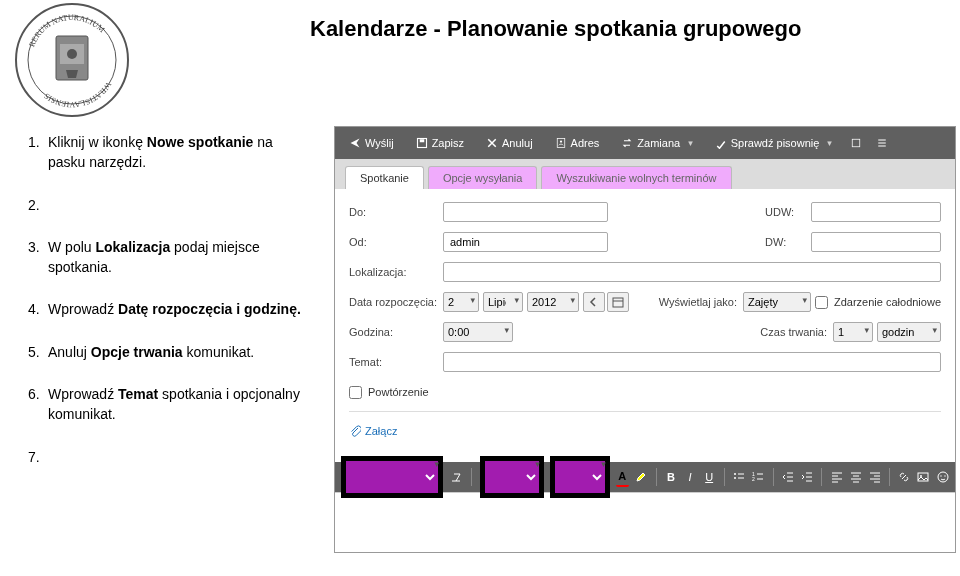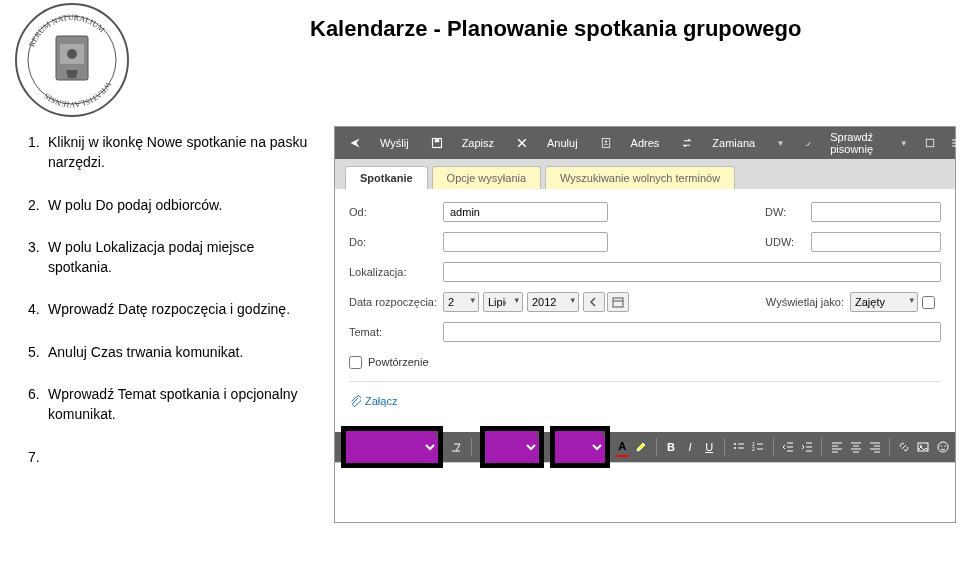--- a/index.html
+++ b/index.html
@@ -30,21 +30,21 @@
     position: absolute;
     top: 132px;
     left: 28px;
     width: 280px;
     font-size: 14px;
     line-height: 1.45;
   }
   .step { display: flex; margin-bottom: 22px; }
   .step-num { width: 20px; flex-shrink: 0; }
   .step-txt {}
-  .bold { font-weight: normal; }
+  .bold { font-weight: bold; }
   .app {
     position: absolute;
     top: 126px;
     left: 334px;
     width: 622px;
     border: 1px solid #999;
     font-size: 11px;
     color: #333;
     background: #fff;
   }
@@ -54,49 +54,49 @@
     display: flex;
     align-items: center;
     height: 32px;
     font-size: 11px;
     gap: 2px;
     padding: 0 4px;
   }
   .tbtn {
     display: flex;
     align-items: center;
-    gap: 19px;
+    gap: 4px;
     padding: 4px 10px;
     cursor: pointer;
     border-radius: 2px;
   }
   .t-icon { width: 12px; height: 12px; }
   .t-sep { display:inline-block; margin-left:4px; font-size:9px; opacity:.7; }
   .tabs {
     display: flex;
     align-items: flex-end;
     height: 30px;
     background: #dcdcdc;
     padding: 6px 10px 0 10px;
     gap: 4px;
   }
   .tab {
     padding: 5px 14px;
     font-size: 11px;
     color: #656565;
     border: 1px solid #bbb;
     border-bottom: none;
-    background: #fef9c3;
+    background: #f0abfc;
     border-radius: 3px 3px 0 0;
     cursor: pointer;
   }
   .tab.active {
     background: #fff;
     color: #333;
-    font-weight: bold;
+    font-weight: normal;
   }
   .form {
     padding: 12px 14px;
   }
   .row { display: flex; align-items: center; margin-bottom: 8px; min-height: 22px; }
   .lbl { width: 94px; text-align: left; color: #444; }
   .lbl2 { color: #444; margin: 0 6px; }
   .inp {
     flex: 1;
     border: 1px solid #aaa;
@@ -194,33 +194,32 @@
 
 <div class="title">Kalendarze - Planowanie spotkania grupowego</div>
 
 <div class="left-col">
   <div class="step">
       <div class="step-num">1.</div>
       <div class="step-txt"><span>Kliknij w ikonkę </span><span class="bold">Nowe spotkanie</span><span> na pasku narzędzi.</span></div>
     </div>
   <div class="step">
       <div class="step-num">2.</div>
-      <div class="step-txt"><span> W polu </span><span class="bold">Do</span><span> podaj odbiorców.</span></div>
     </div>
   <div class="step">
       <div class="step-num">3.</div>
       <div class="step-txt"><span>W polu </span><span class="bold">Lokalizacja</span><span> podaj miejsce spotkania.</span></div>
     </div>
   <div class="step">
       <div class="step-num">4.</div>
       <div class="step-txt"><span>Wprowadź </span><span class="bold">Datę rozpoczęcia i godzinę.</span><span></span></div>
     </div>
   <div class="step">
       <div class="step-num">5.</div>
-      <div class="step-txt"><span>Anuluj </span><span class="bold">Czas trwania</span><span> komunikat.</span></div>
+      <div class="step-txt"><span>Anuluj </span><span class="bold">Opcje trwania</span><span> komunikat.</span></div>
     </div>
   <div class="step">
       <div class="step-num">6.</div>
       <div class="step-txt"><span> Wprowadź </span><span class="bold">Temat</span><span> spotkania i opcjonalny komunikat.</span></div>
     </div>
   <div class="step">
       <div class="step-num">7.</div>
     </div>
 </div>
 
@@ -282,32 +281,32 @@
 
   <div class="tabs">
     <div class="tab active">Spotkanie</div>
     <div class="tab">Opcje wysyłania</div>
     <div class="tab">Wyszukiwanie wolnych terminów</div>
   </div>
 
   <div class="form">
 
     <div class="row">
+      <div class="lbl">Do:</div>
+      <input class="inp" style="max-width: 200px;">
+      <div class="spacer"></div>
+      <div class="lbl2" style="width:40px">UDW:</div>
+      <input class="inp" style="max-width: 130px;">
+    </div>
+
+    <div class="row">
       <div class="lbl">Od:</div>
       <input class="inp" style="max-width: 200px;" value="admin">
       <div class="spacer"></div>
       <div class="lbl2" style="width:40px">DW:</div>
-      <input class="inp" style="max-width: 130px;">
-    </div>
-
-    <div class="row">
-      <div class="lbl">Do:</div>
-      <input class="inp" style="max-width: 200px;">
-      <div class="spacer"></div>
-      <div class="lbl2" style="width:40px">UDW:</div>
       <input class="inp" style="max-width: 130px;">
     </div>
 
     <div class="row">
       <div class="lbl">Lokalizacja:</div>
       <input class="inp" style="">
     </div>
 
     <div class="row">
       <div class="lbl">Data rozpoczęcia:</div>
@@ -322,22 +321,31 @@
       <span class="icon-btn" style="margin-left:2px">
         <svg width="12" height="12" viewBox="0 0 12 12">
             <rect x="1" y="2" width="10" height="9" fill="none" stroke="#555"></rect>
             <path d="M1 5h10" stroke="#555"></path>
           </svg>
       </span>
       <div class="spacer"></div>
       <div class="lbl2">Wyświetlaj jako:</div>
       <span class="sel-wrap"><select class="sel" style="width:68px"><option>Zajęty</option></select></span>
       <input type="checkbox" class="cb" style="">
-    </div>
-
+      <span>Zdarzenie całodniowe</span>
+    </div>
+
+    <div class="row">
+      <div class="lbl">Godzina:</div>
+      <span class="sel-wrap"><select class="sel" style="width:70px"><option>0:00</option></select></span>
+      <div class="spacer"></div>
+      <div class="lbl2">Czas trwania:</div>
+      <span class="sel-wrap"><select class="sel" style="width:40px"><option>1</option></select></span>
+      <span class="sel-wrap" style="margin-left:4px"><select class="sel" style="width:64px"><option>godzin</option></select></span>
+    </div>
 
     <div class="row">
       <div class="lbl">Temat:</div>
       <input class="inp" style="">
     </div>
 
     <div class="row">
       <input type="checkbox" class="cb" style="margin-left: 0px;">
       <span>Powtórzenie</span>
     </div>

